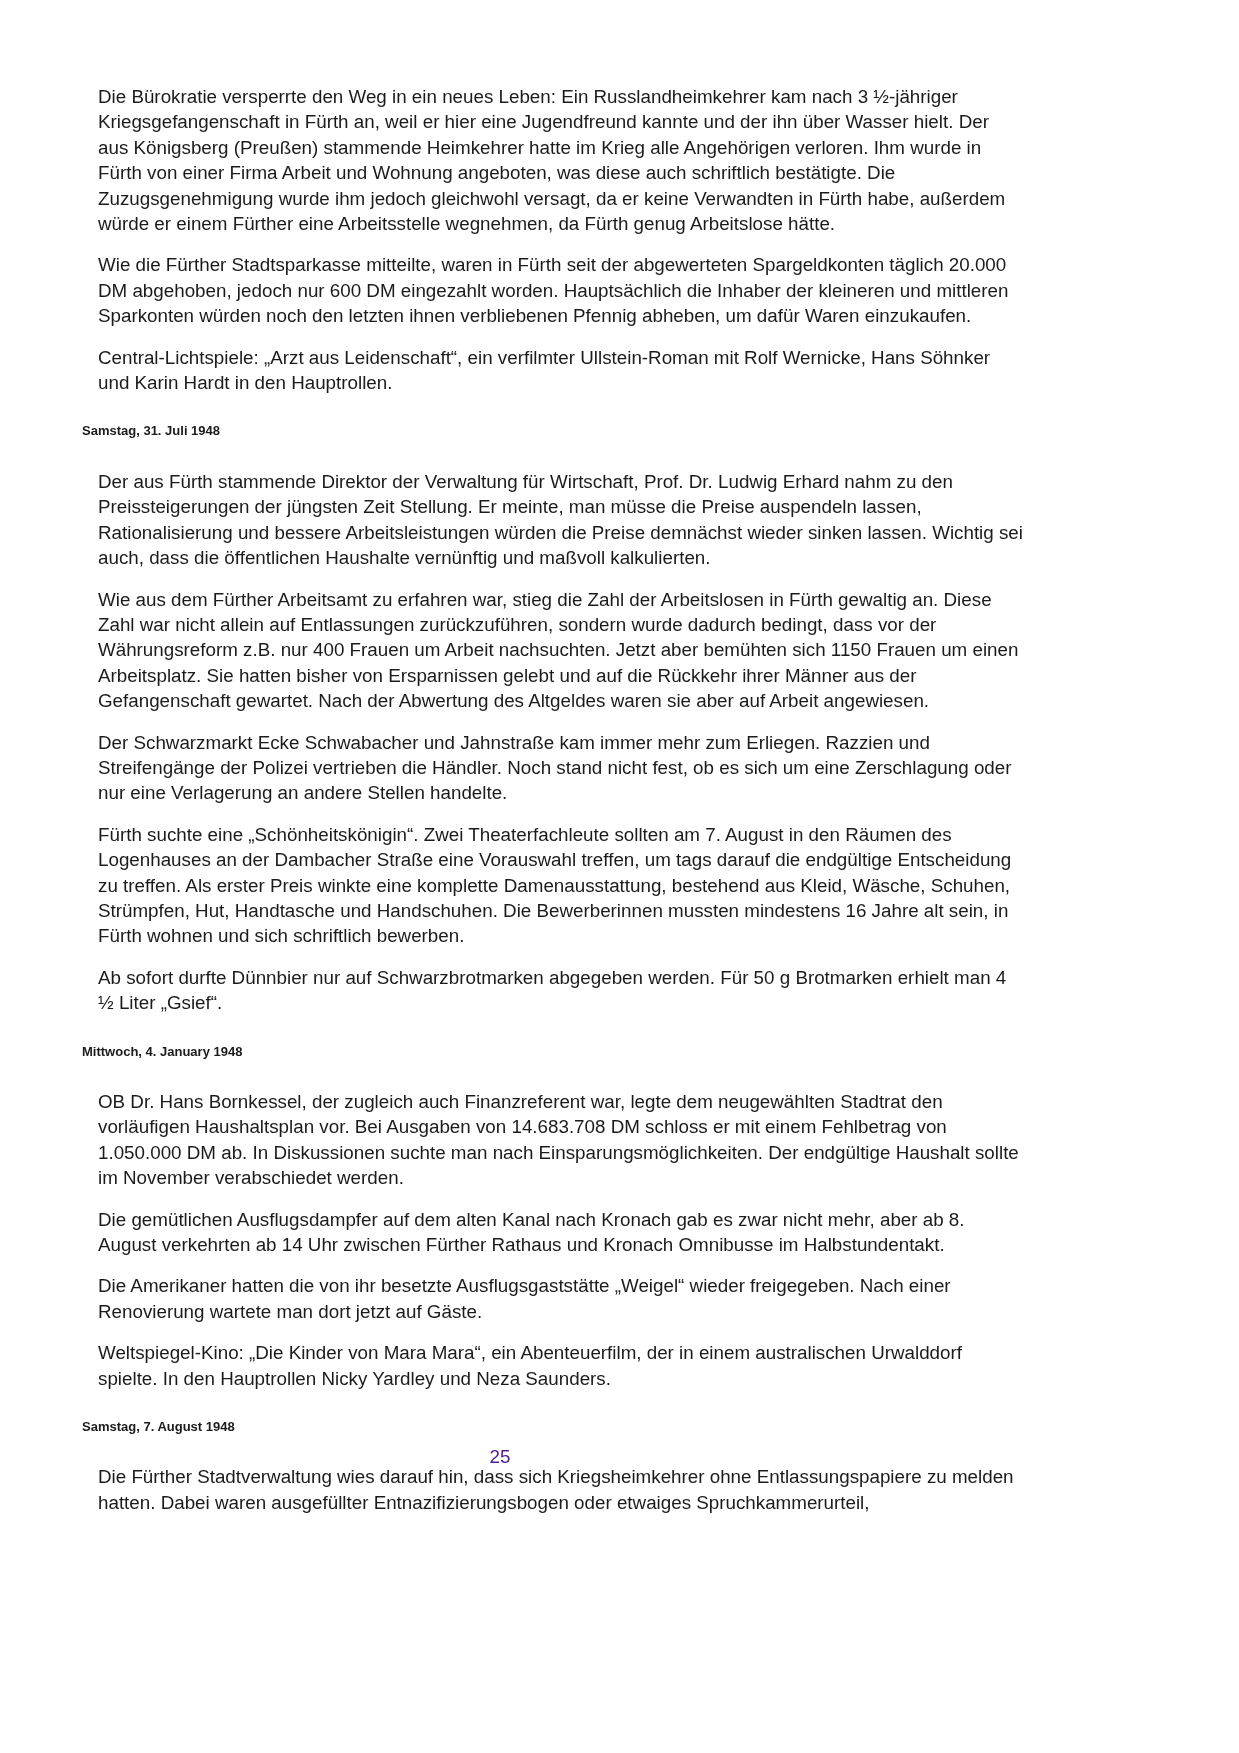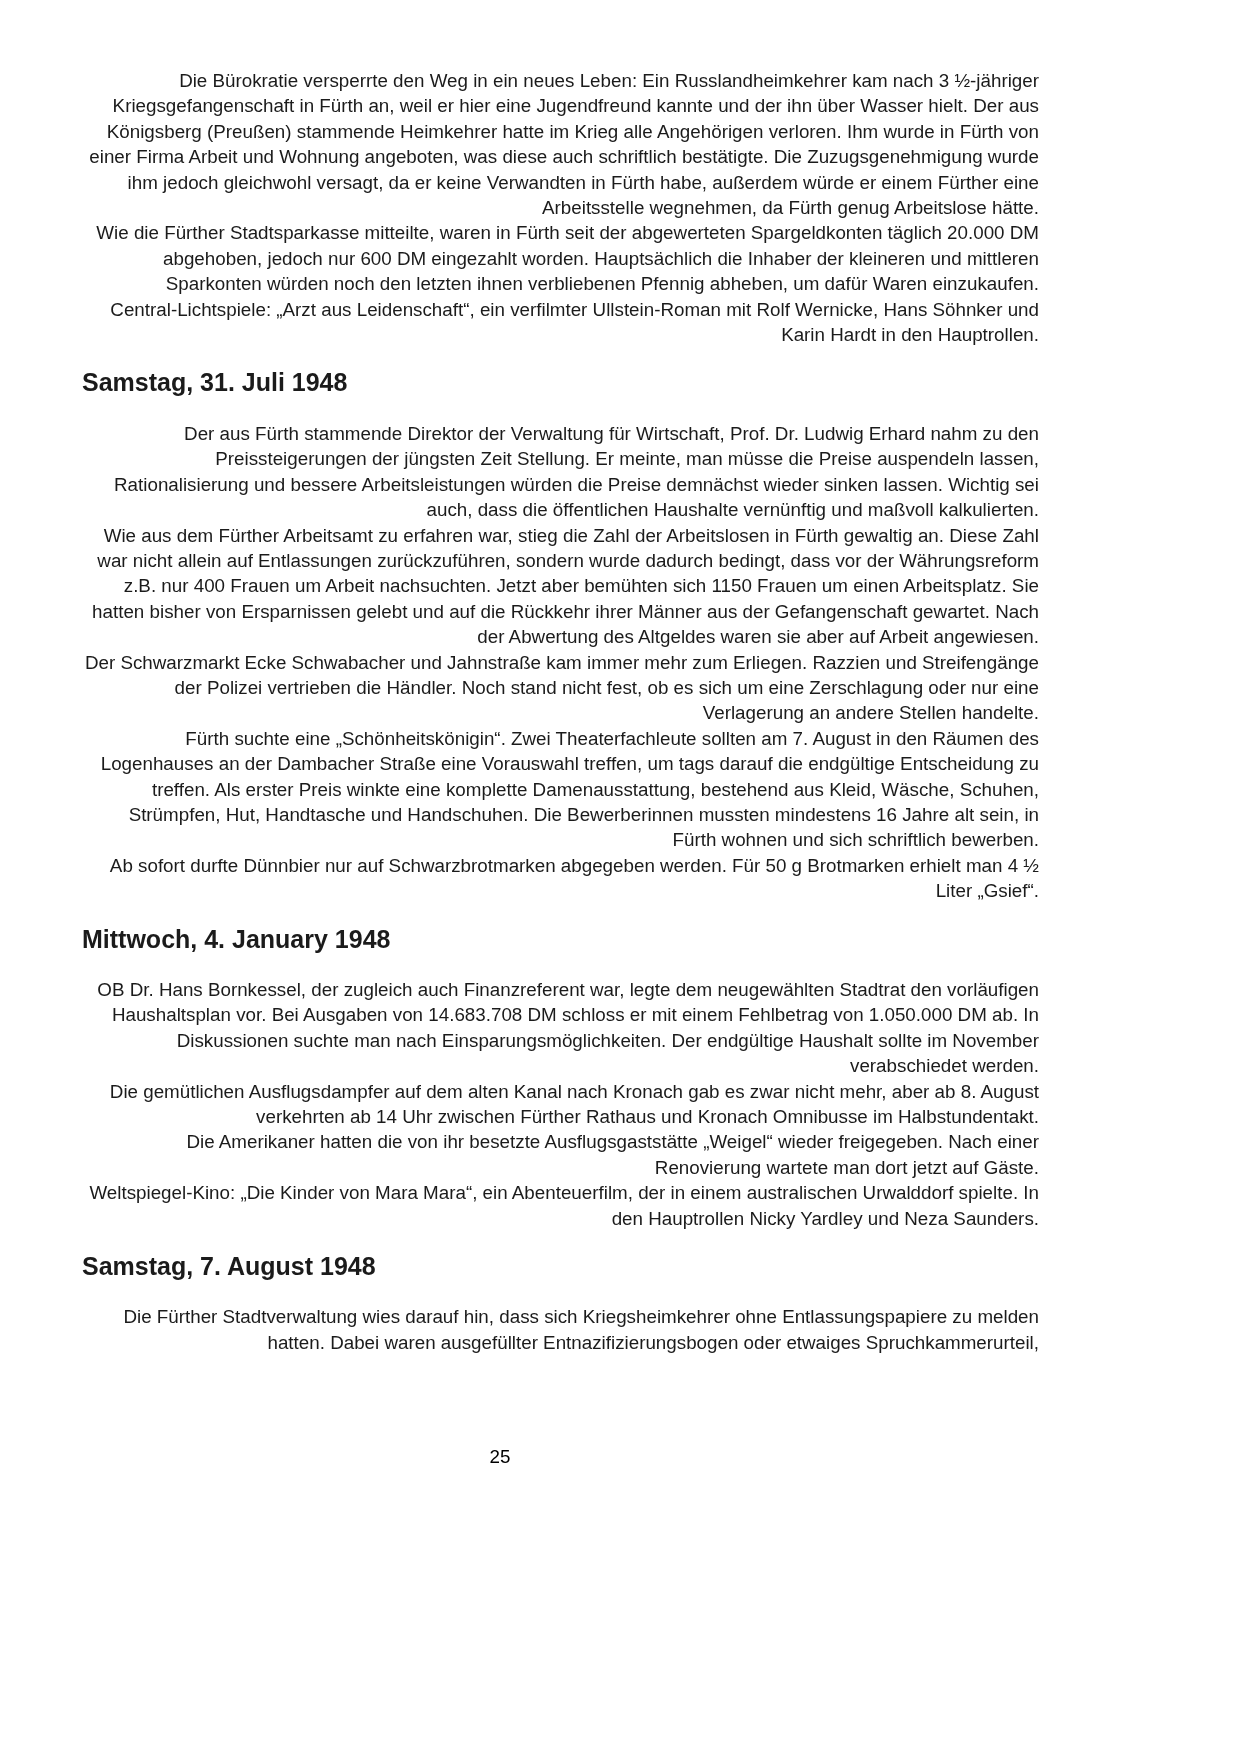--- a/index.html
+++ b/index.html
@@ -21,40 +21,39 @@
   .content {
     position: absolute;
     left: 82px;
     top: 68px;
     width: 957px;
     font-size: 18.8px;
     line-height: 25.4px;
     text-align: left;
   }
   .content p.paragraph {
-    margin: 0;
+    margin: 16px;
     padding: 0;
-    text-align: right;
   }
   .content h2.heading {
-    font-size: 25px;
+    font-size: 13px;
     line-height: 25.4px;
     font-weight: 700;
     margin: 23px 0 25px 0;
     padding: 0;
   }
   .page-number {
     position: absolute;
     top: 1444px;
     left: 0;
     width: 1000px;
     text-align: center;
     font-size: 18.8px;
     line-height: 25.4px;
-    color: #000000;
+    color: #4c1d95;
   }
 </style>
 </head>
 <body>
 
 <div class="page">
   <main class="content">
       <p class="paragraph">Die Bürokratie versperrte den Weg in ein neues Leben: Ein Russlandheimkehrer kam nach 3 ½-jähriger Kriegsgefangenschaft in Fürth an, weil er hier eine Jugendfreund kannte und der ihn über Wasser hielt. Der aus Königsberg (Preußen) stammende Heimkehrer hatte im Krieg alle Angehörigen verloren. Ihm wurde in Fürth von einer Firma Arbeit und Wohnung angeboten, was diese auch schriftlich bestätigte. Die Zuzugsgenehmigung wurde ihm jedoch gleichwohl versagt, da er keine Verwandten in Fürth habe, außerdem würde er einem Fürther eine Arbeitsstelle wegnehmen, da Fürth genug Arbeitslose hätte.</p>
       <p class="paragraph">Wie die Fürther Stadtsparkasse mitteilte, waren in Fürth seit der abgewerteten Spargeldkonten täglich 20.000 DM abgehoben, jedoch nur 600 DM eingezahlt worden. Hauptsächlich die Inhaber der kleineren und mittleren Sparkonten würden noch den letzten ihnen verbliebenen Pfennig abheben, um dafür Waren einzukaufen.</p>
       <p class="paragraph">Central-Lichtspiele: „Arzt aus Leidenschaft“, ein verfilmter Ullstein-Roman mit Rolf Wernicke, Hans Söhnker und Karin Hardt in den Hauptrollen.</p>

